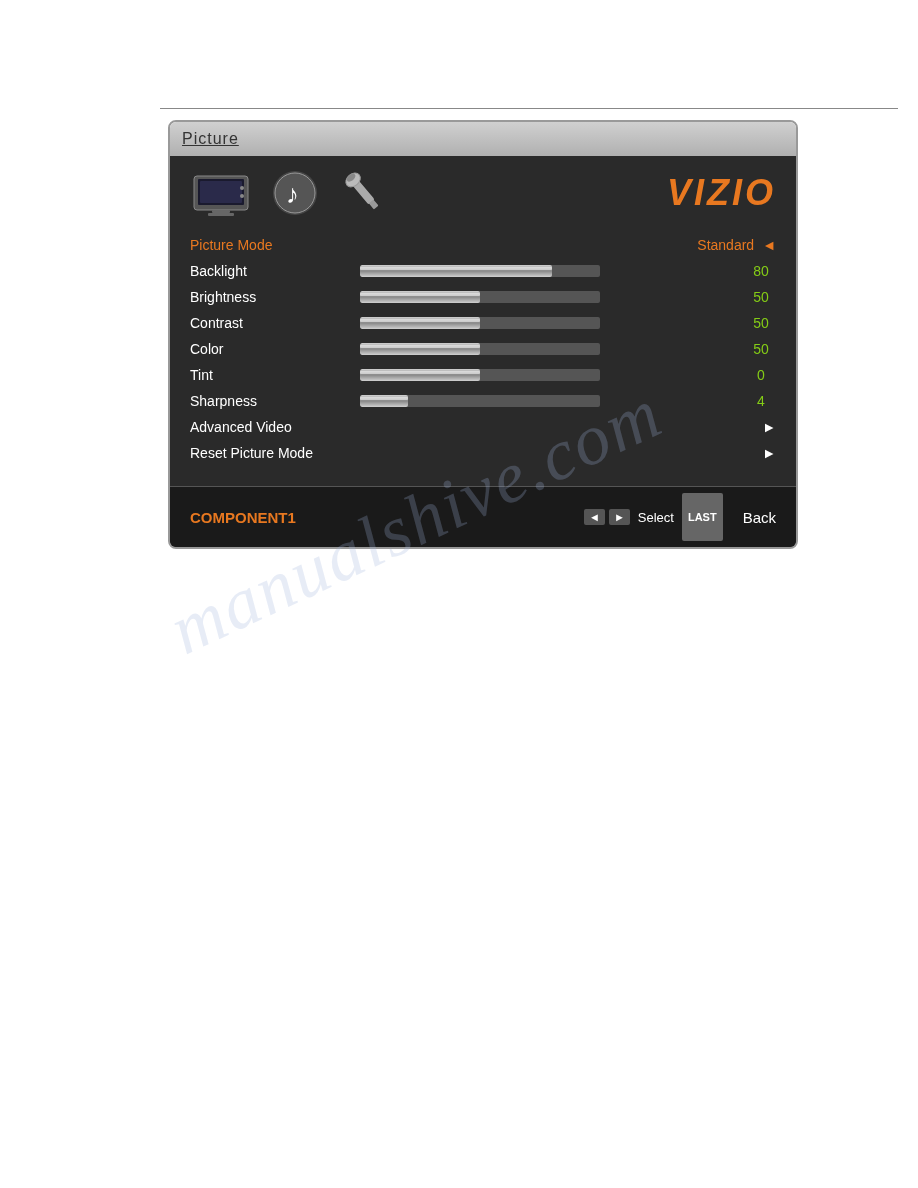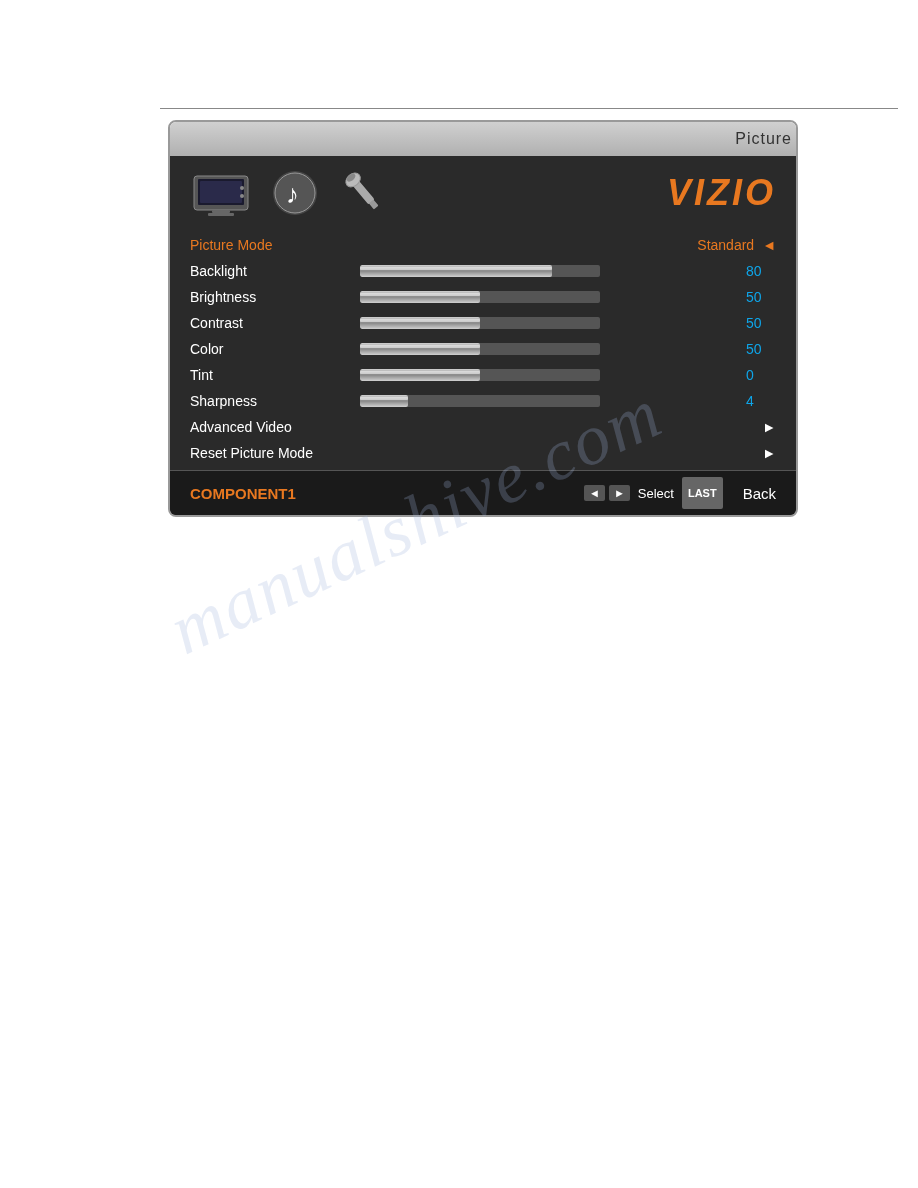--- a/index.html
+++ b/index.html
@@ -26,26 +26,27 @@
       top: 120px;
       left: 168px;
       width: 630px;
       border-radius: 8px;
       overflow: hidden;
       border: 2px solid #999;
     }
 
     .menu-title-bar {
       background: linear-gradient(to bottom, #d0d0d0, #b0b0b0);
-      text-align: right;
-      padding: 8px 4px;
+      text-align: left;
+      padding: 8px 12px;
       font-size: 16px;
       color: #333;
       font-weight: normal;
       letter-spacing: 1px;
+      text-decoration: underline;
     }
 
     .menu-body {
       background: #2a2a2a;
       padding: 0 0 0 0;
     }
 
     .icon-row {
       display: flex;
       align-items: center;
@@ -78,21 +79,21 @@
       margin-left: auto;
       font-size: 36px;
       font-weight: bold;
       color: #e87820;
       letter-spacing: 3px;
       font-style: italic;
       font-family: 'Arial Black', Arial, sans-serif;
     }
 
     .menu-rows {
-      padding: 4px 0 4px 0;
+      padding: 4px 0 20px 0;
     }
 
     .menu-row {
       display: flex;
       align-items: center;
       padding: 4px 20px;
       min-height: 26px;
     }
 
     .menu-row.highlighted .row-label {
@@ -137,24 +138,24 @@
       position: absolute;
       top: 2px;
       left: 0;
       right: 0;
       height: 3px;
       background: rgba(255,255,255,0.5);
       border-radius: 1px;
     }
 
     .row-value {
-      color: #0ea5e9;
+      color: #84cc16;
       font-size: 14px;
       min-width: 30px;
-      text-align: left;
+      text-align: center;
     }
 
     .row-arrow-orange {
       color: #e87820;
       font-size: 14px;
     }
 
     .mode-value {
       color: #e87820;
       font-size: 14px;
@@ -195,21 +196,21 @@
     .select-label {
       color: #ffffff;
       font-size: 13px;
       margin: 0 4px;
     }
 
     .last-btn {
       background: #666;
       color: white;
       border: none;
-      padding: 10px 6px;
+      padding: 18px 6px;
       font-size: 11px;
       border-radius: 2px;
       font-weight: bold;
     }
 
     .back-label {
       color: #ffffff;
       font-size: 15px;
       margin-left: 16px;
     }

